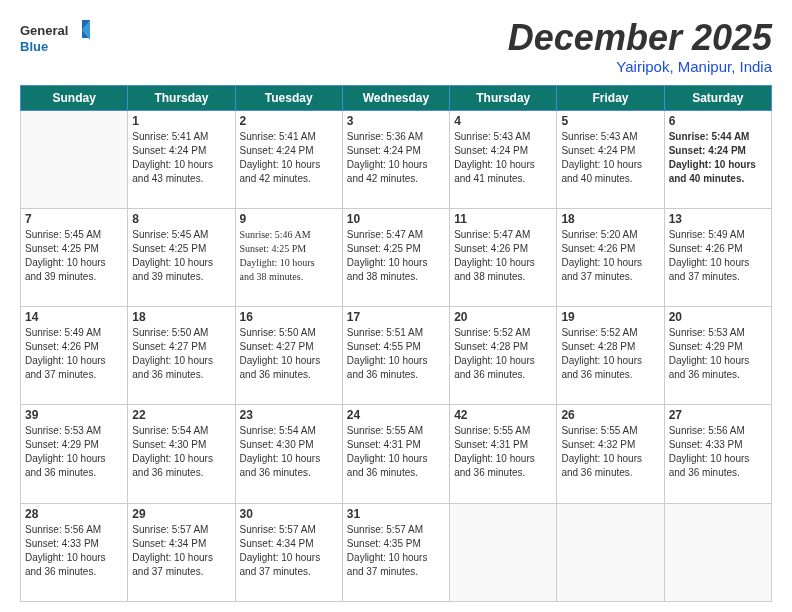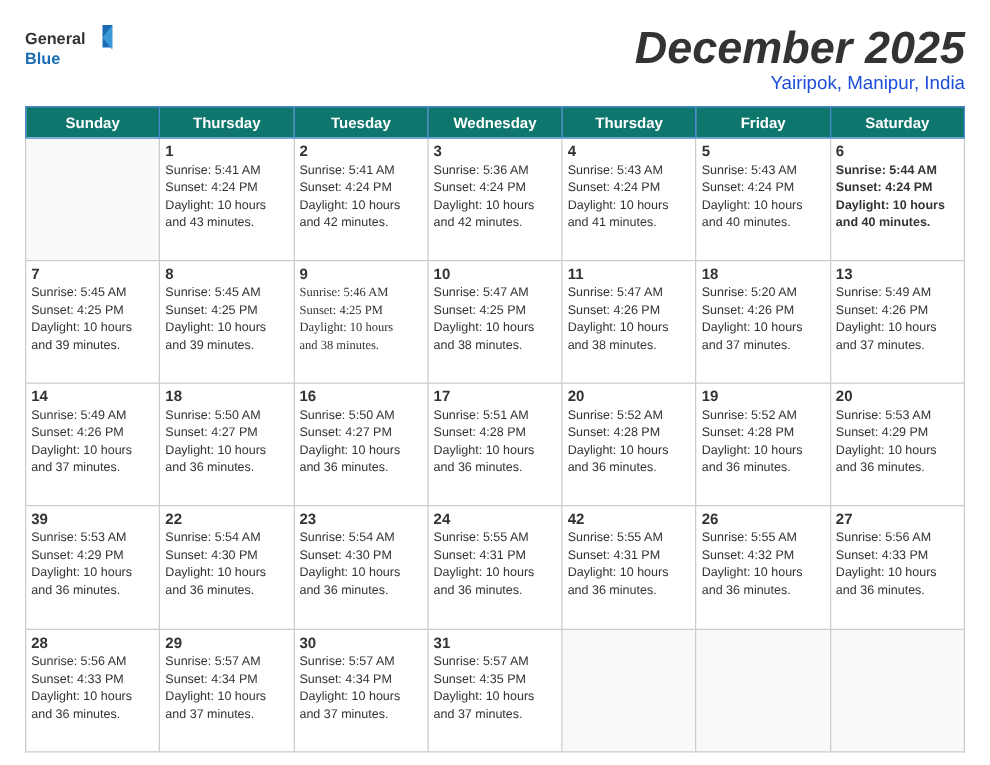--- a/index.html
+++ b/index.html
@@ -228,21 +228,21 @@
           <td>
             <span class="day-num">16</span>
             <div class="day-info" style="white-space: pre-line;">Sunrise: 5:50 AM
 Sunset: 4:27 PM
 Daylight: 10 hours
 and 36 minutes.</div>
           </td>
           <td>
             <span class="day-num">17</span>
             <div class="day-info" style="white-space: pre-line;">Sunrise: 5:51 AM
-Sunset: 4:28 PM
+Sunset: 4:55 PM
 Daylight: 10 hours
 and 36 minutes.</div>
           </td>
           <td>
             <span class="day-num">20</span>
             <div class="day-info" style="white-space: pre-line;">Sunrise: 5:52 AM
 Sunset: 4:28 PM
 Daylight: 10 hours
 and 36 minutes.</div>
           </td>

